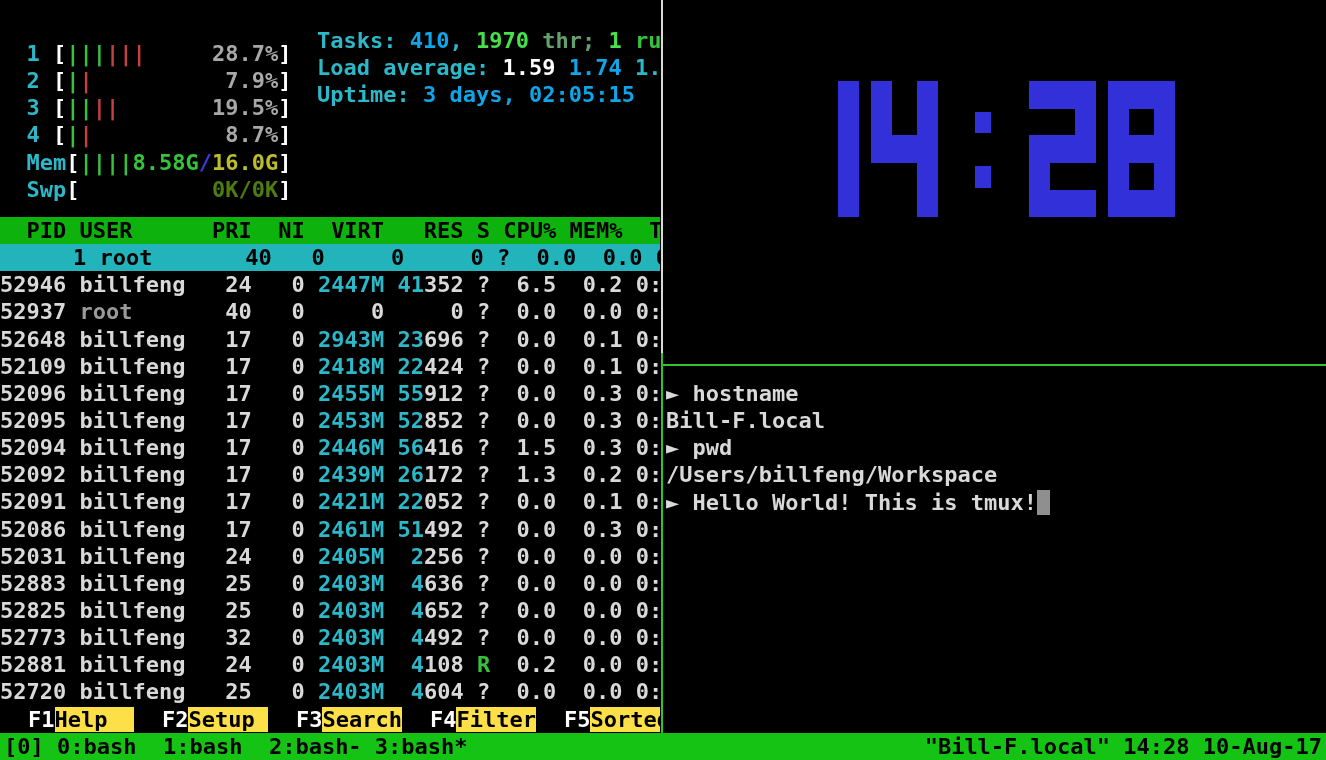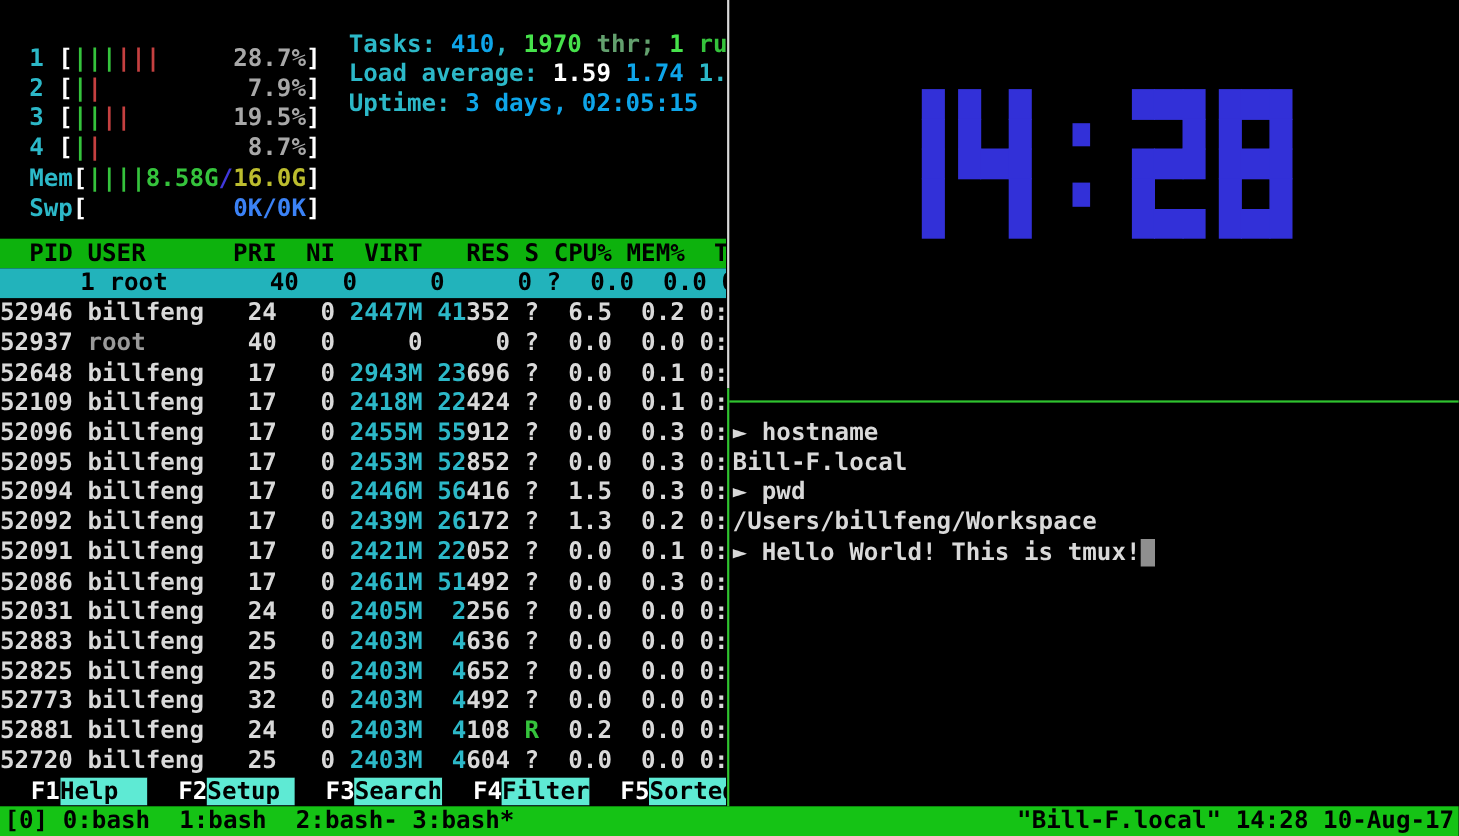--- a/index.html
+++ b/index.html
@@ -5,35 +5,35 @@
   html,body{margin:0;padding:0;background:#000;}
   body{
     position:relative;width:1326px;height:760px;overflow:hidden;
     font-family:"DejaVu Sans Mono", monospace;
     font-size:22px;line-height:27.143px;font-weight:bold;
     color:#d9d9d9;
   }
   .line{white-space:pre;height:27.143px;overflow:hidden;}
   
   .cyan{color:#2cb8c8}.bcyan{color:#0ea5e9}.green{color:#35c33c}.bgreen{color:#46e24b}
-  .dgreen{color:#63a06e}.red{color:#c54040}.gray{color:#a8a8a8}.bgray{color:#3b82f6}
+  .dgreen{color:#63a06e}.red{color:#c54040}.gray{color:#a8a8a8}.bgray{color:#4d7c0f}
   .white{color:#d9d9d9}.bwhite{color:#ffffff}.yellow{color:#bcbd2e}.blue{color:#4038dc}
   .dim{color:#9a9a9a}
   #htop-pane{position:absolute;left:0;top:0;width:660px;height:733px;overflow:hidden;}
   #meters{position:absolute;left:0;top:40px;}
   #summary{position:absolute;left:317px;top:27px;}
   #process-table{position:absolute;left:0;top:217px;width:660px;}
   .prow{white-space:pre;height:27.143px;width:660px;overflow:hidden;}
   .prow.hdr{background:#0db20d;color:#000;}
   .prow.hdr span{color:#000;}
   .prow.sel{background:#22b3bb;padding-left:20px;}
   .prow.sel span{color:#000 !important;}
   #fkeys{position:absolute;left:0;top:705.7px;white-space:pre;height:27.3px;width:660px;overflow:hidden;}
   .fkey-k{color:#fff;background:#000;padding-left:28px;}
-  .fkey-l{color:#000;background:#5eead4;}
+  .fkey-l{color:#000;background:#fde047;}
   
   .border{position:absolute;}
   #vborder-top{left:661px;top:0;width:2px;height:353px;background:#d9d9d9;}
   #vborder-bottom{left:661px;top:353px;width:2px;height:380px;background:#2fc32f;}
   #hborder{left:663px;top:364px;width:663px;height:2px;background:#2fc32f;}
   
   #clock-pane{position:absolute;left:663px;top:0;width:663px;height:364px;}
   #clock{position:absolute;left:129px;top:81px;display:flex;}
   .glyph{position:relative;width:66px;height:135.7px;margin-right:13px;}
   .seg{position:absolute;background:#3230d8;}

